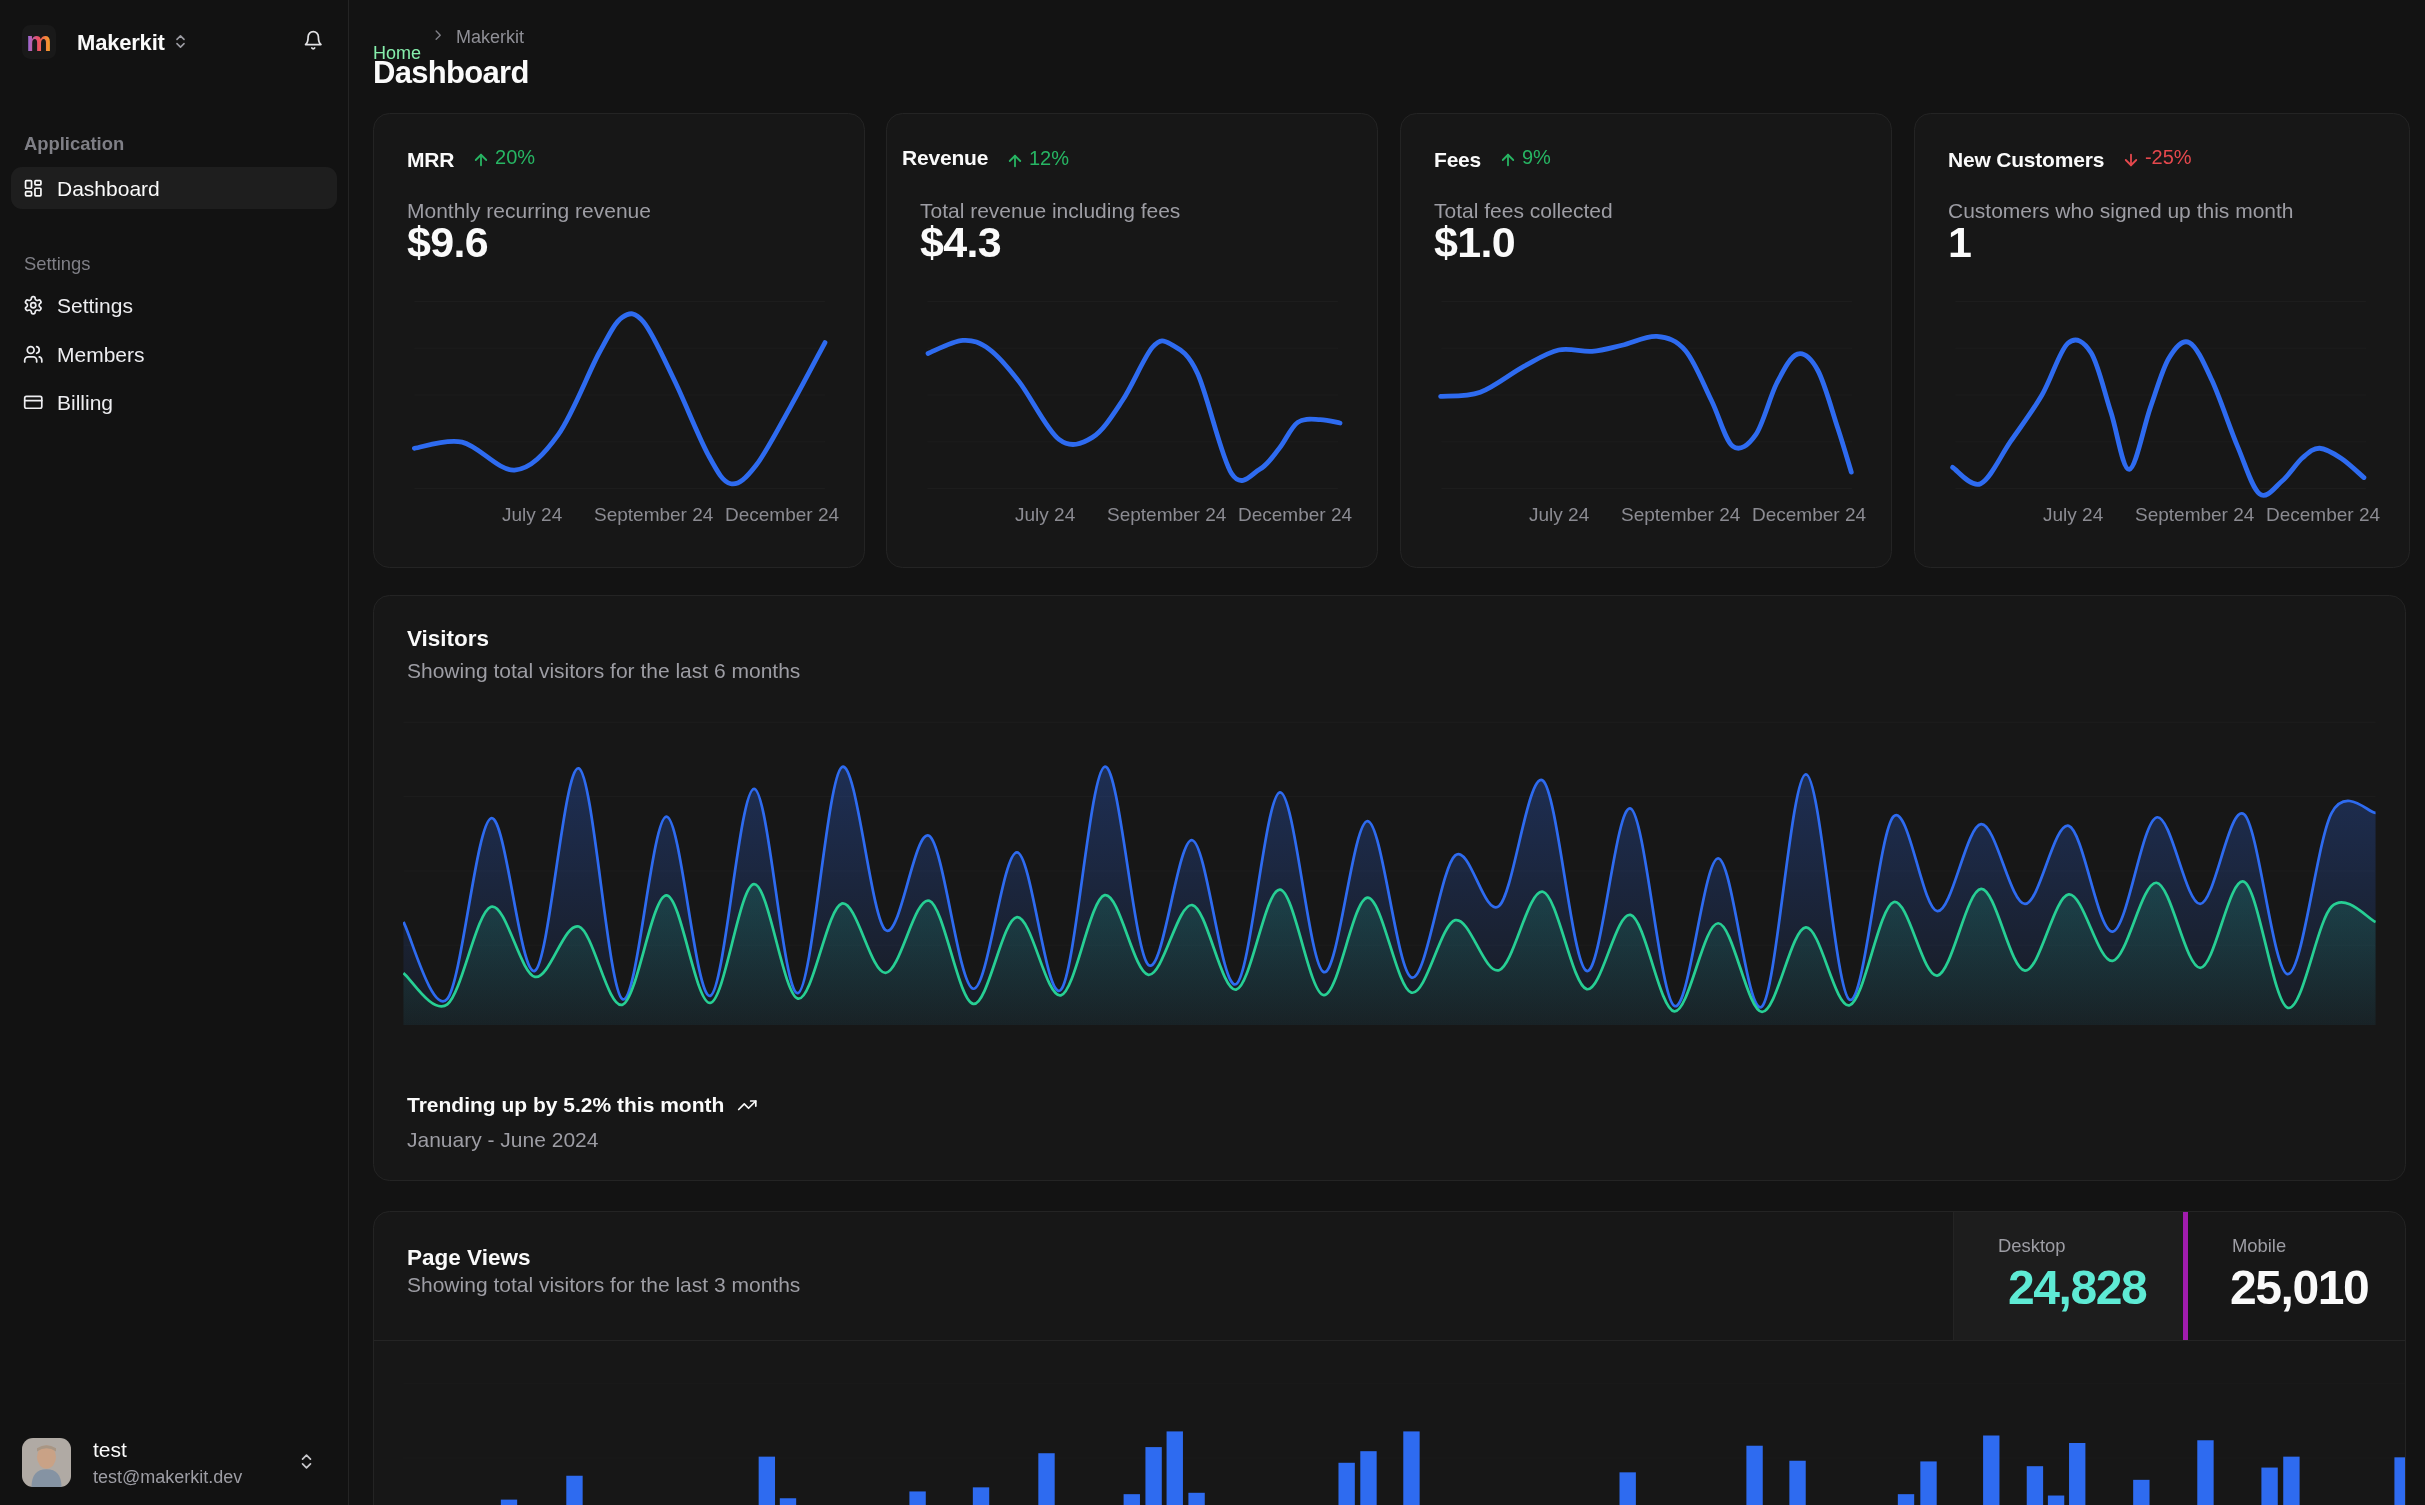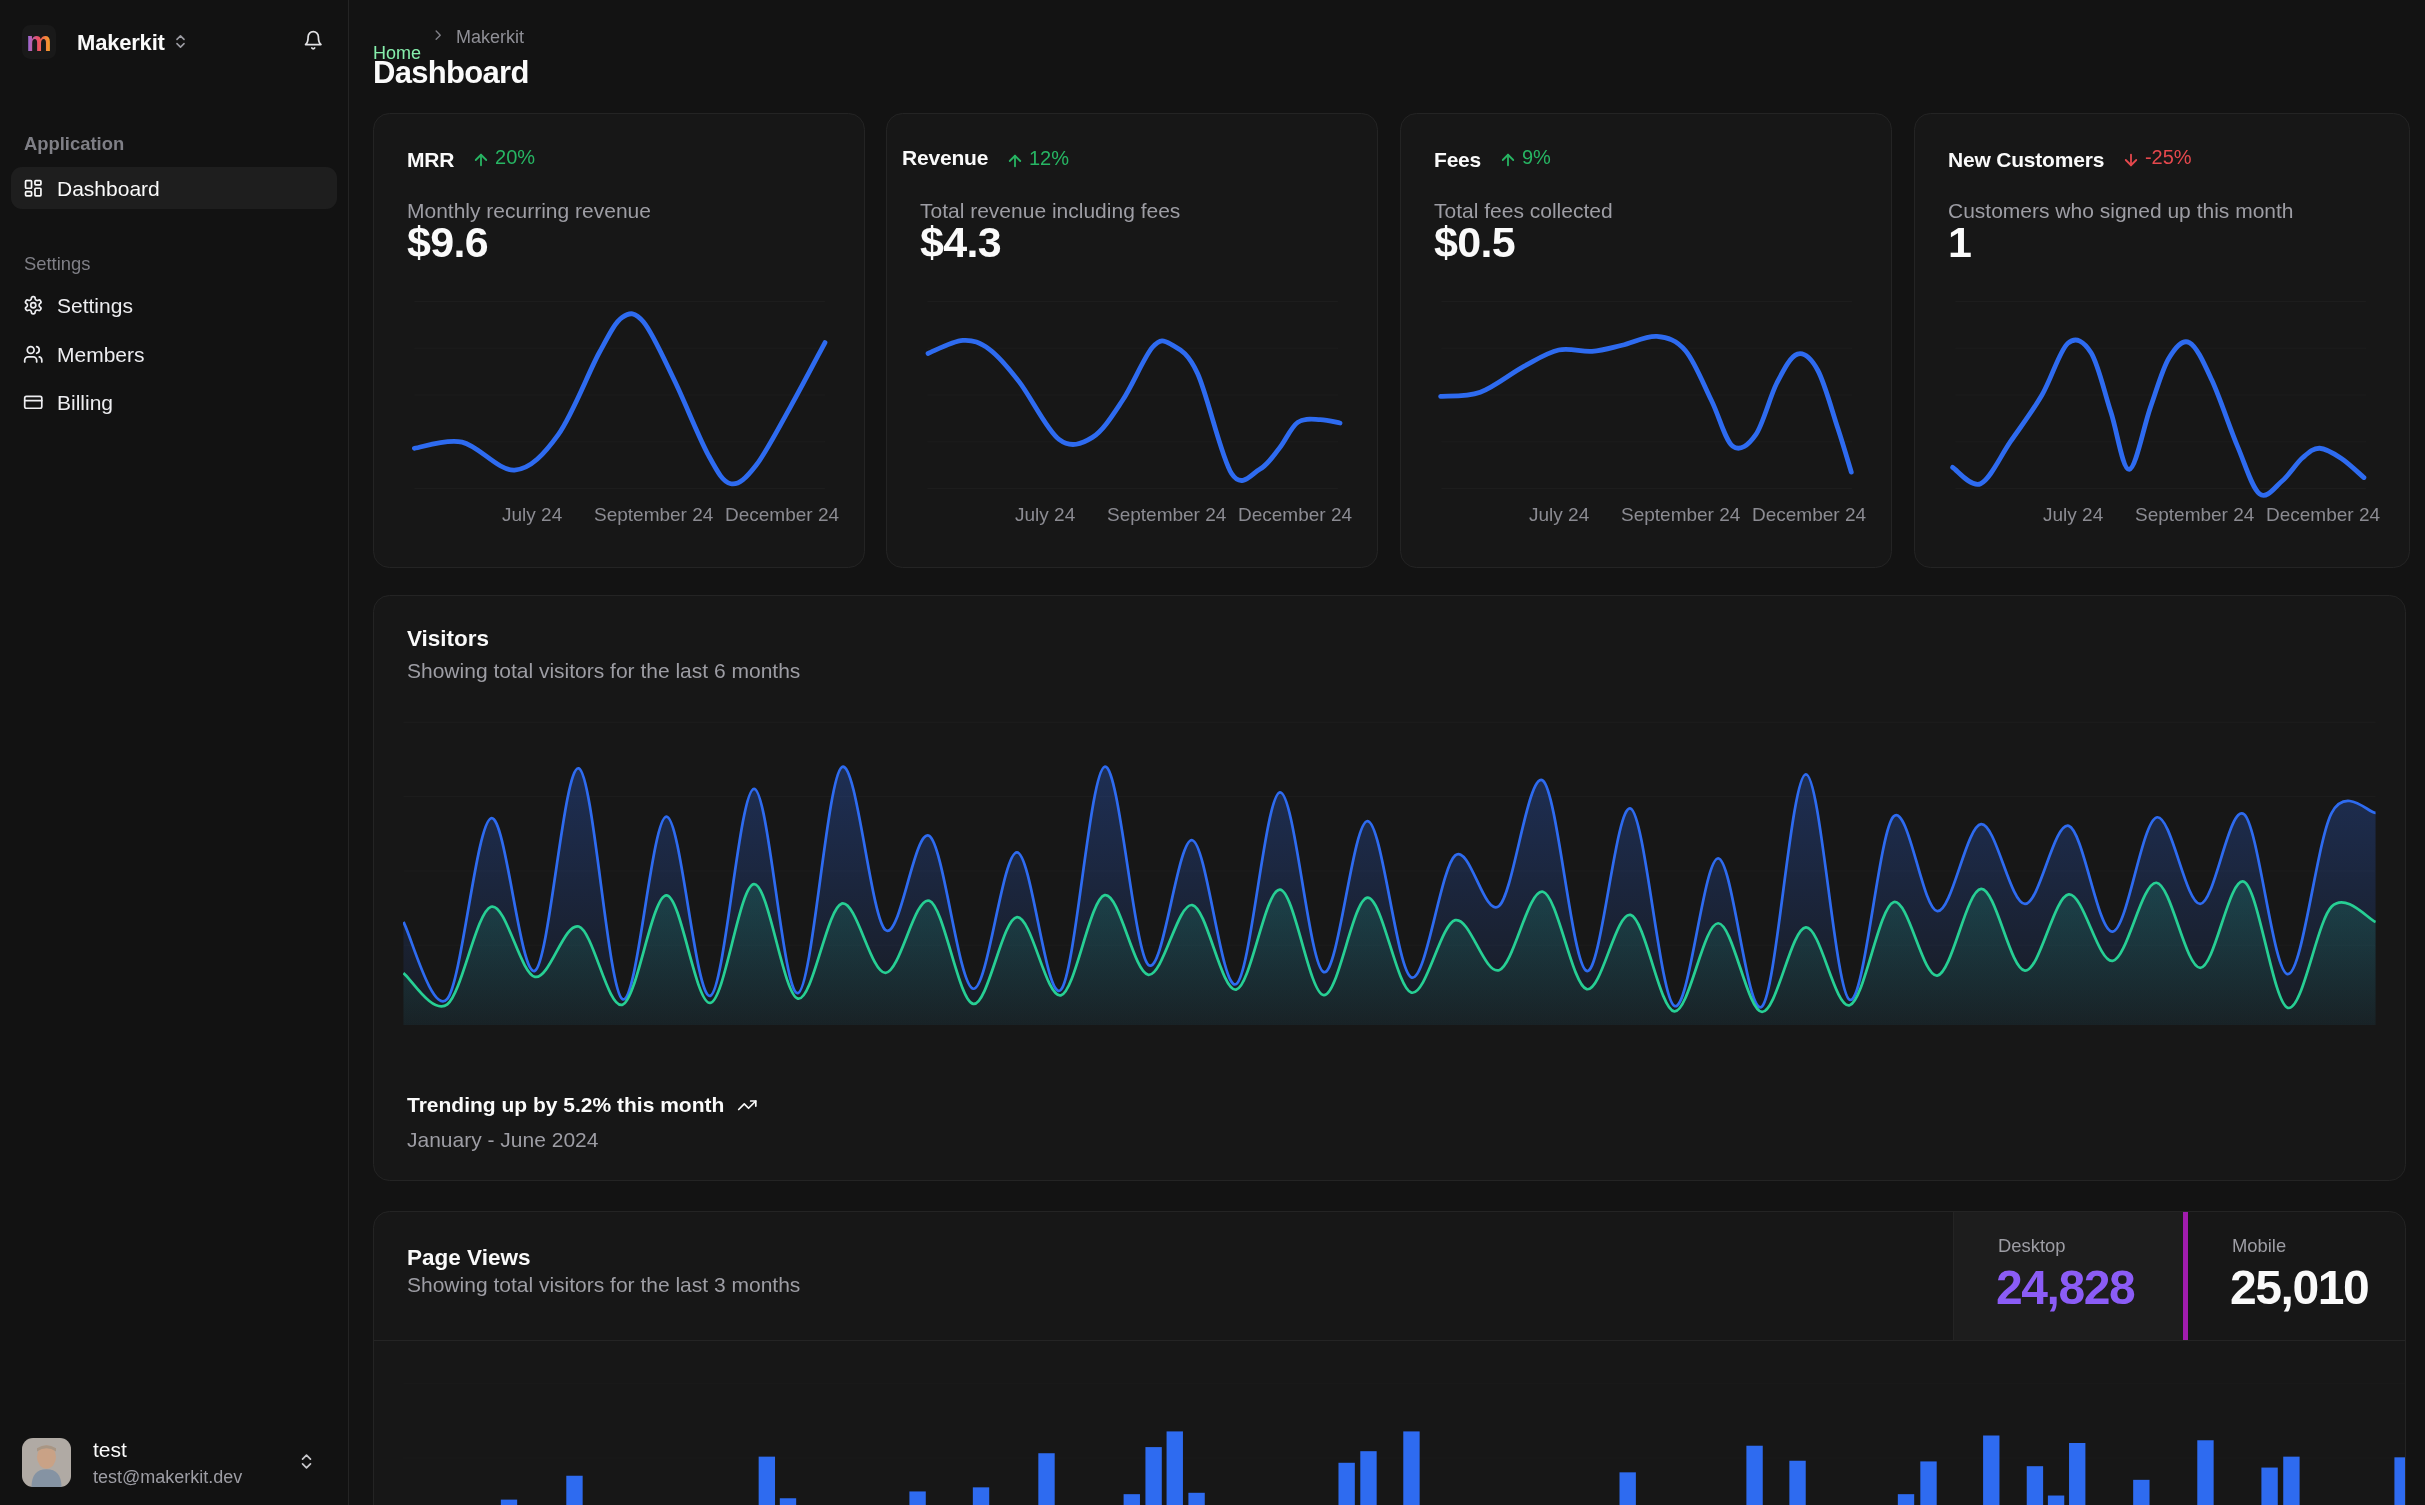--- a/index.html
+++ b/index.html
@@ -127,21 +127,21 @@
 </div>
 <div class="card" style="left:1400px;top:113px;width:492px;height:455px">
   <div style="position:absolute;left:33px;top:32px;display:flex;align-items:baseline">
     <span style="font-size:21px;font-weight:700;color:#fafafa;letter-spacing:-0.2px">Fees</span>
     <span style="margin-left:18px;font-size:20px;font-weight:500;color:#27b563;display:inline-flex;align-items:center"><svg width="18" height="18" viewBox="0 0 24 24" fill="none" stroke="#27b563" stroke-width="2.4" stroke-linecap="round" stroke-linejoin="round" style="margin-right:4.8px;position:relative;top:2.7px">
           <path d="M12 19V5"></path>
           <path d="m5 12 7-7 7 7"></path>
         </svg>9%</span>
   </div>
   <div style="position:absolute;left:33px;top:85px;font-size:21px;color:#9d9da4">Total fees collected</div>
-  <div style="position:absolute;left:33px;top:104px;font-size:43px;font-weight:700;color:#fafafa;letter-spacing:-0.7px">$0.5</div>
+  <div style="position:absolute;left:33px;top:104px;font-size:43px;font-weight:700;color:#fafafa;letter-spacing:-0.7px">$1.0</div>
   <svg style="position:absolute;left:0;top:0" width="492" height="455" viewBox="0 0 721 667" fill="none">
     <line x1="59" x2="661" y1="275" y2="275" stroke="#1d1d1d" stroke-width="1.5"></line>
       <line x1="59" x2="661" y1="343.5" y2="343.5" stroke="#1d1d1d" stroke-width="1.5"></line>
       <line x1="59" x2="661" y1="412" y2="412" stroke="#1d1d1d" stroke-width="1.5"></line>
       <line x1="59" x2="661" y1="480.5" y2="480.5" stroke="#1d1d1d" stroke-width="1.5"></line>
       <line x1="59" x2="661" y1="549" y2="549" stroke="#1d1d1d" stroke-width="1.5"></line>
     <path d="M58.0,414.0 C67.7,413.0 95.7,415.3 116.0,408.0 C136.3,400.7 160.8,380.3 180.0,370.0 C199.2,359.7 214.3,349.7 231.0,346.0 C247.7,342.3 264.5,349.2 280.0,348.0 C295.5,346.8 308.2,342.7 324.0,339.0 C339.8,335.3 359.5,324.7 375.0,326.0 C390.5,327.3 403.7,331.3 417.0,347.0 C430.3,362.7 443.5,396.7 455.0,420.0 C466.5,443.3 475.2,478.7 486.0,487.0 C496.8,495.3 509.2,485.5 520.0,470.0 C530.8,454.5 540.8,413.7 551.0,394.0 C561.2,374.3 571.0,355.0 581.0,352.0 C591.0,349.0 601.2,358.0 611.0,376.0 C620.8,394.0 631.8,435.2 640.0,460.0 C648.2,484.8 656.7,514.2 660.0,525.0" stroke="#2e6bf0" stroke-width="7" fill="none" stroke-linecap="round"></path>
   </svg>
   <div class="xl" style="left:128px">July 24</div>
   <div class="xl" style="left:220px">September 24</div>
@@ -200,21 +200,21 @@
       </svg>
   </div>
   <div style="position:absolute;left:33px;top:532px;font-size:21px;color:#9d9da4">January - June 2024</div>
 </div>
 
 <div class="card" style="left:373px;top:1211px;width:2033px;height:478px">
   <div style="position:absolute;left:33px;top:33px;font-size:22.5px;font-weight:700;color:#fafafa">Page Views</div>
   <div style="position:absolute;left:33px;top:61px;font-size:21px;color:#9d9da4">Showing total visitors for the last 3 months</div>
   <div style="position:absolute;left:1579px;top:0;width:231px;height:128px;background:#1d1d1d;border-left:1px solid #242424">
     <div style="position:absolute;left:44px;top:22.5px;font-size:18.4px;color:#9d9da4">Desktop</div>
-    <div style="position:absolute;left:42px;top:48px;font-size:48px;font-weight:700;color:#8b5cf6;letter-spacing:-1.4px">24,828</div>
+    <div style="position:absolute;left:54px;top:48px;font-size:48px;font-weight:700;color:#5eead4;letter-spacing:-1.4px">24,828</div>
   </div>
   <div style="position:absolute;left:1809px;top:0;width:224px;height:128px;border-left:5px solid #a21caf">
     <div style="position:absolute;left:44px;top:22.5px;font-size:18.4px;color:#9d9da4">Mobile</div>
     <div style="position:absolute;left:42px;top:48px;font-size:48px;font-weight:700;color:#fafafa;letter-spacing:-1.4px">25,010</div>
   </div>
   <div style="position:absolute;left:0;top:128px;width:2033px;border-top:1px solid #242424"></div>
   <svg style="position:absolute;left:29px;top:128px" width="2006" height="294" viewBox="0 0 2940 431" fill="none">
     <line x1="0" x2="2940" y1="64" y2="64" stroke="#1b1b1b" stroke-width="1.5"></line>
     <line x1="0" x2="2940" y1="173" y2="173" stroke="#1b1b1b" stroke-width="1.5"></line>
     <rect x="143" y="234" width="24" height="186" fill="#2e6bf0"></rect>

